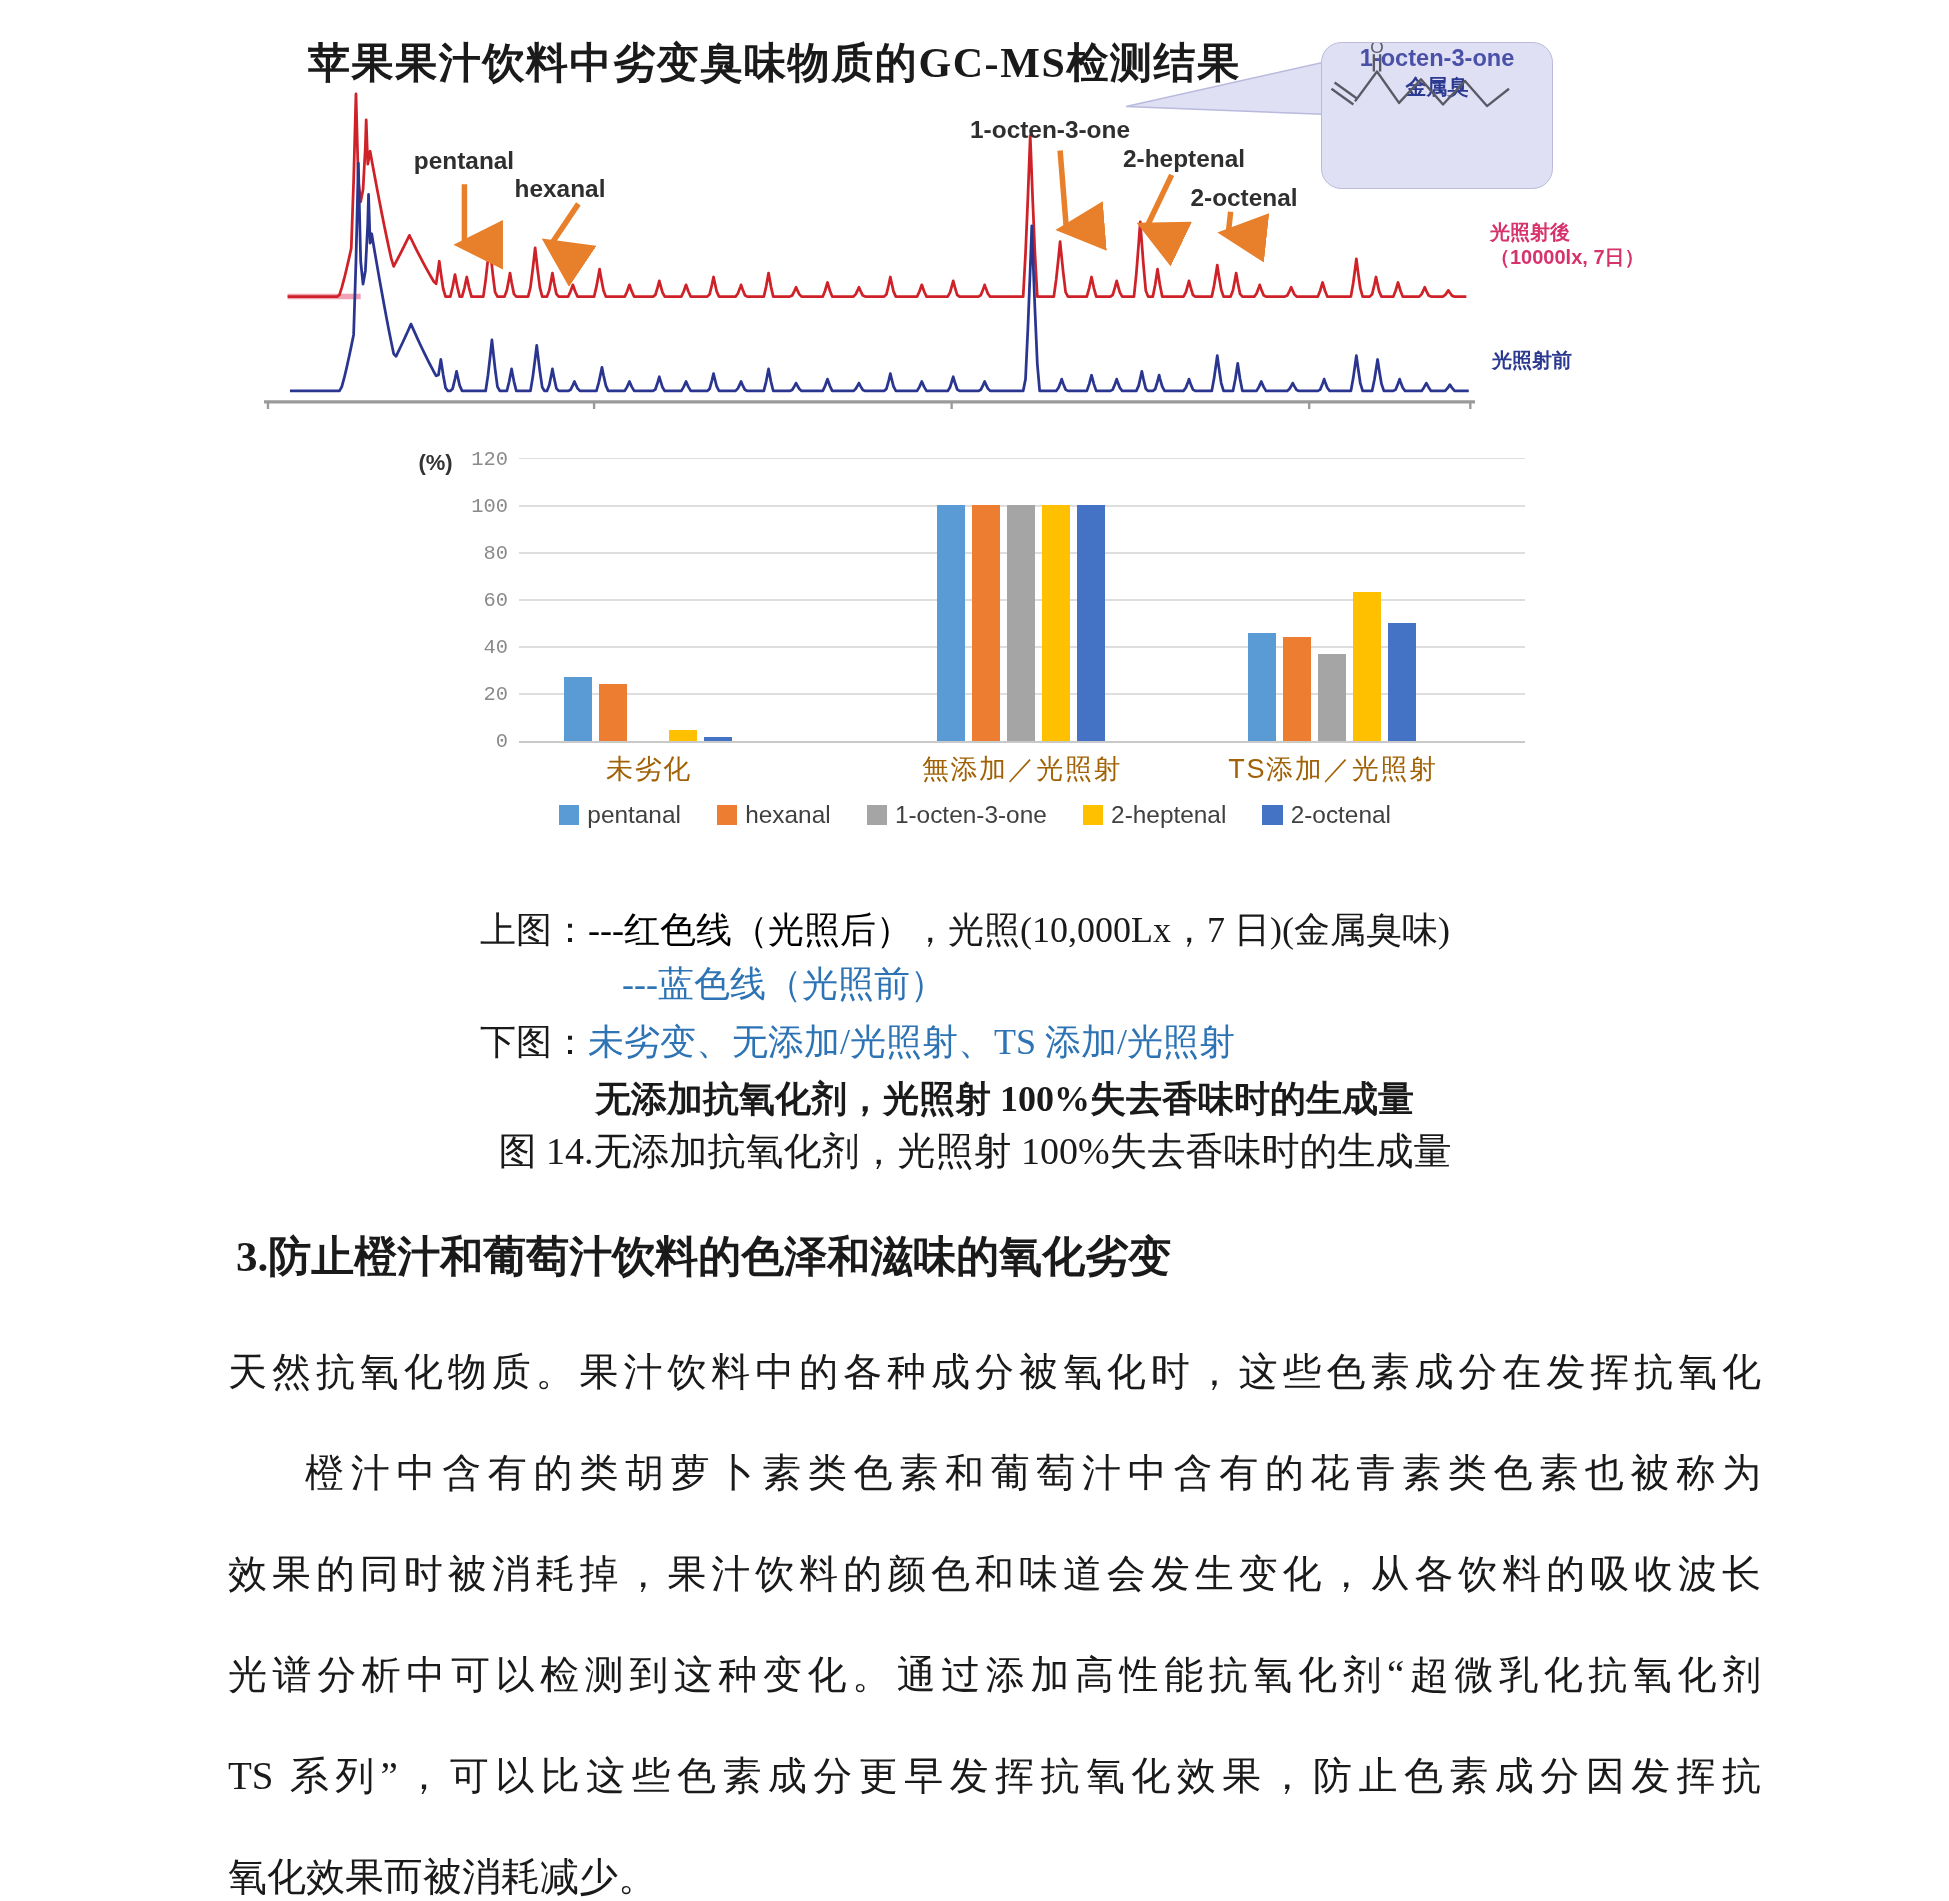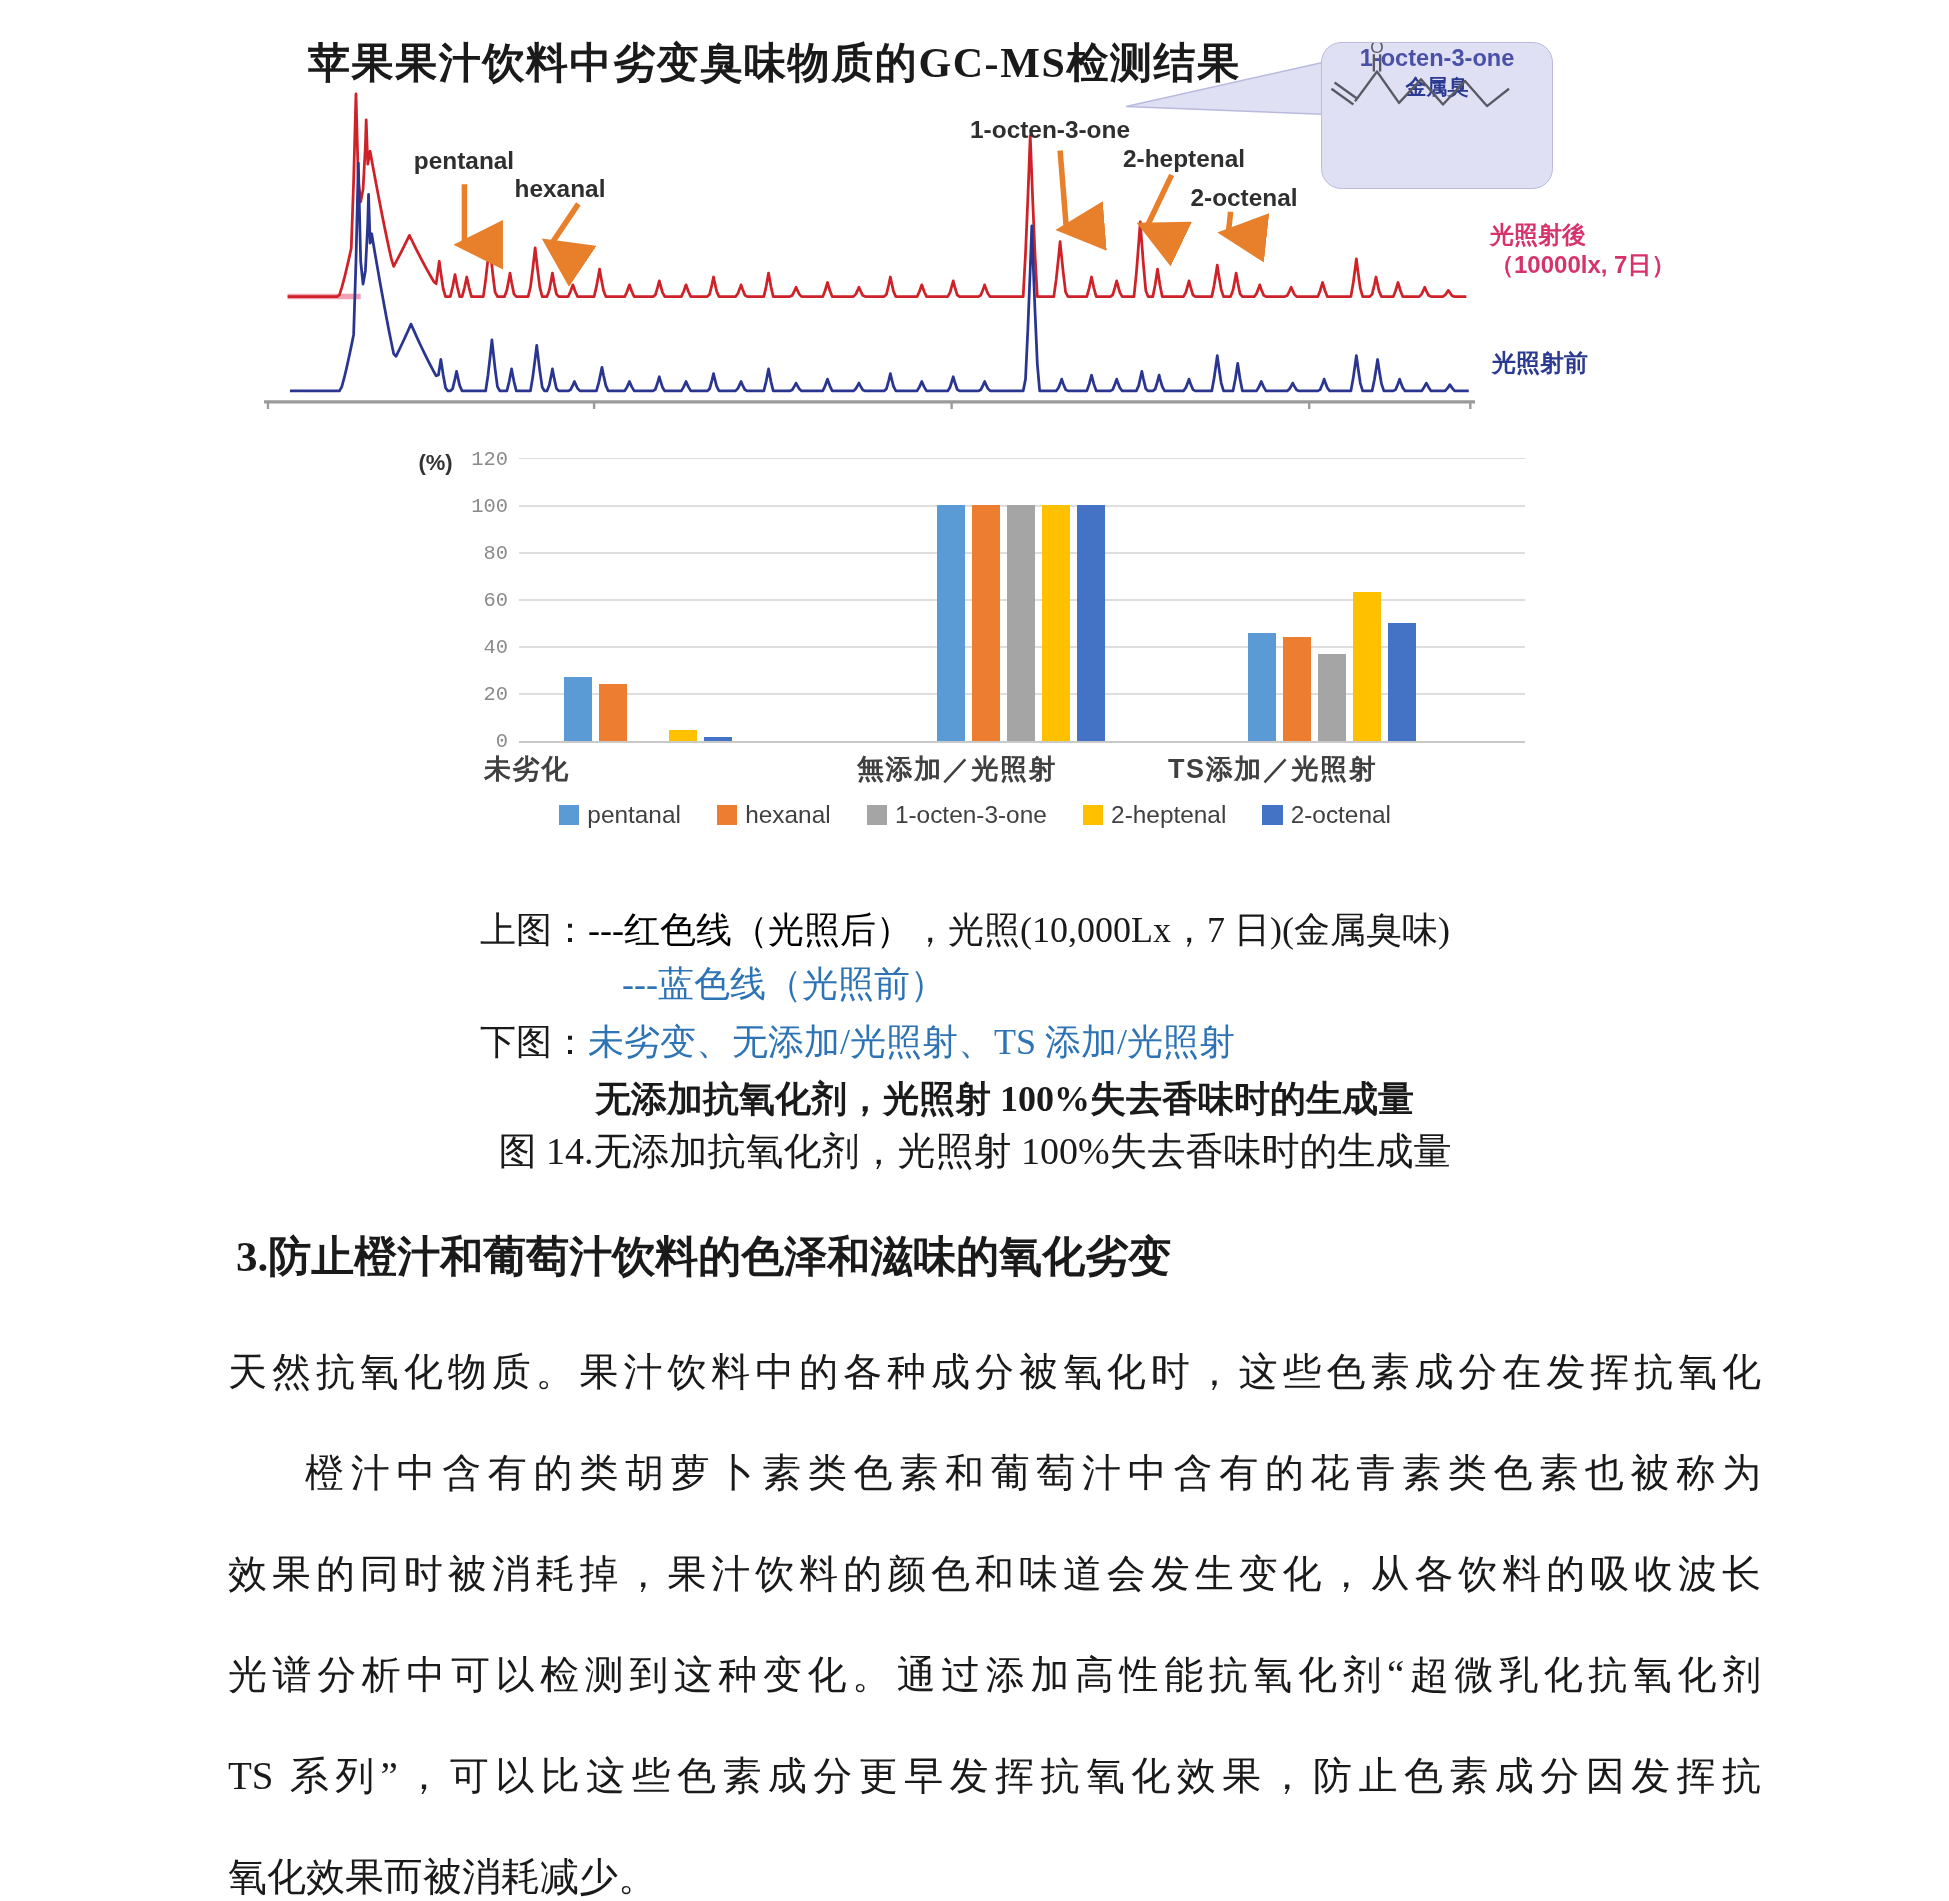--- a/index.html
+++ b/index.html
@@ -15,21 +15,21 @@
   
   #chromatogram{left:252px;top:31px;width:1564px;height:389px;}
   #chromatogram svg{position:absolute;left:0;top:0;}
   .peak-label{
     position:absolute;transform:translateX(-50%);
     font-family:"Liberation Sans",sans-serif;font-weight:600;color:#2f2f2f;
     font-size:24.4px;white-space:nowrap;
   }
   .photo-label{
     position:absolute;font-family:"Liberation Sans",sans-serif;font-weight:bold;
-    font-size:24px;line-height:1.25;white-space:nowrap;
+    font-size:20px;line-height:1.25;white-space:nowrap;
   }
   #callout{
     position:absolute;left:1069px;top:11px;width:230px;height:145px;
     background:#dfe0f3;border:1.6px solid #b9badd;border-radius:20.4px;
     text-align:center;
   }
   #callout .compound{
     font-family:"Liberation Sans",sans-serif;font-weight:600;font-size:23.6px;
     color:#4a50a8;margin-top:1.6px;
   }
@@ -44,22 +44,22 @@
   .gridline{position:absolute;left:0;width:100%;height:1.6px;background:#dedede;}
   .gridline.zero{background:#c9c9c9;}
   .tick-label{
     position:absolute;right:100%;margin-right:11px;width:55px;text-align:right;
     font-size:20.4px;color:#8a8a8a;transform:translateY(-50%);font-family:Liberation Mono, monospace;
   }
   .bar-group{position:absolute;bottom:0;display:flex;align-items:flex-end;}
   .bar{width:28px;margin-right:7px;}
   .bar:last-child{margin-right:0;}
   .group-label{
-    position:absolute;top:312px;width:330px;text-align:left;
-    font-size:27px;font-weight:bold;color:#404040;letter-spacing:1.6px;
+    position:absolute;top:312px;width:330px;text-align:center;
+    font-size:27px;font-weight:normal;color:#a16207;letter-spacing:1.6px;
   }
   #bc-legend{
     position:absolute;left:0;top:362px;width:100%;display:flex;
     justify-content:center;gap:36px;align-items:center;
   }
   .legend-item{display:flex;align-items:center;gap:7.9px;}
   .legend-swatch{width:20.4px;height:20.4px;display:inline-block;}
   .legend-text{font-size:24.4px;color:#404040;}
   
   #caption{left:480px;top:906px;width:1179px;font-size:36px;line-height:49px;}

